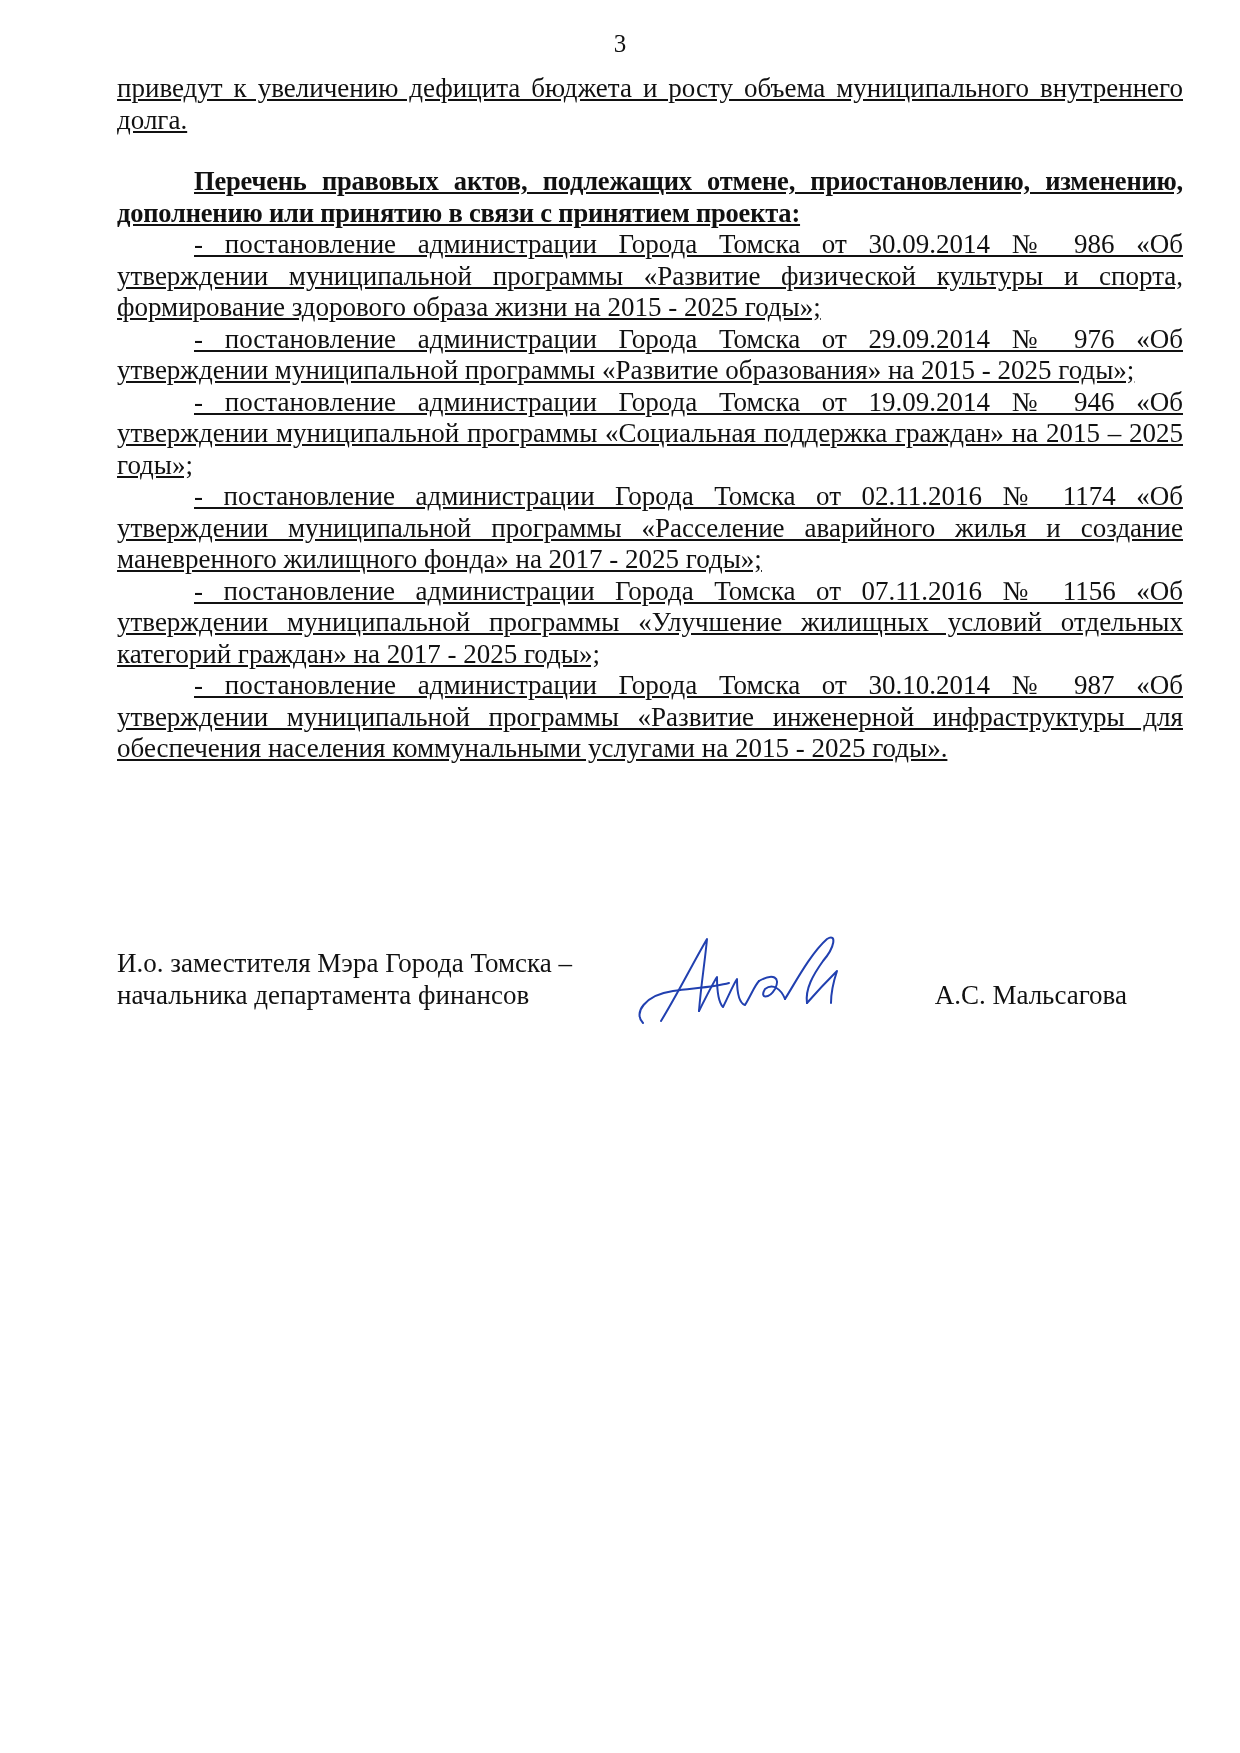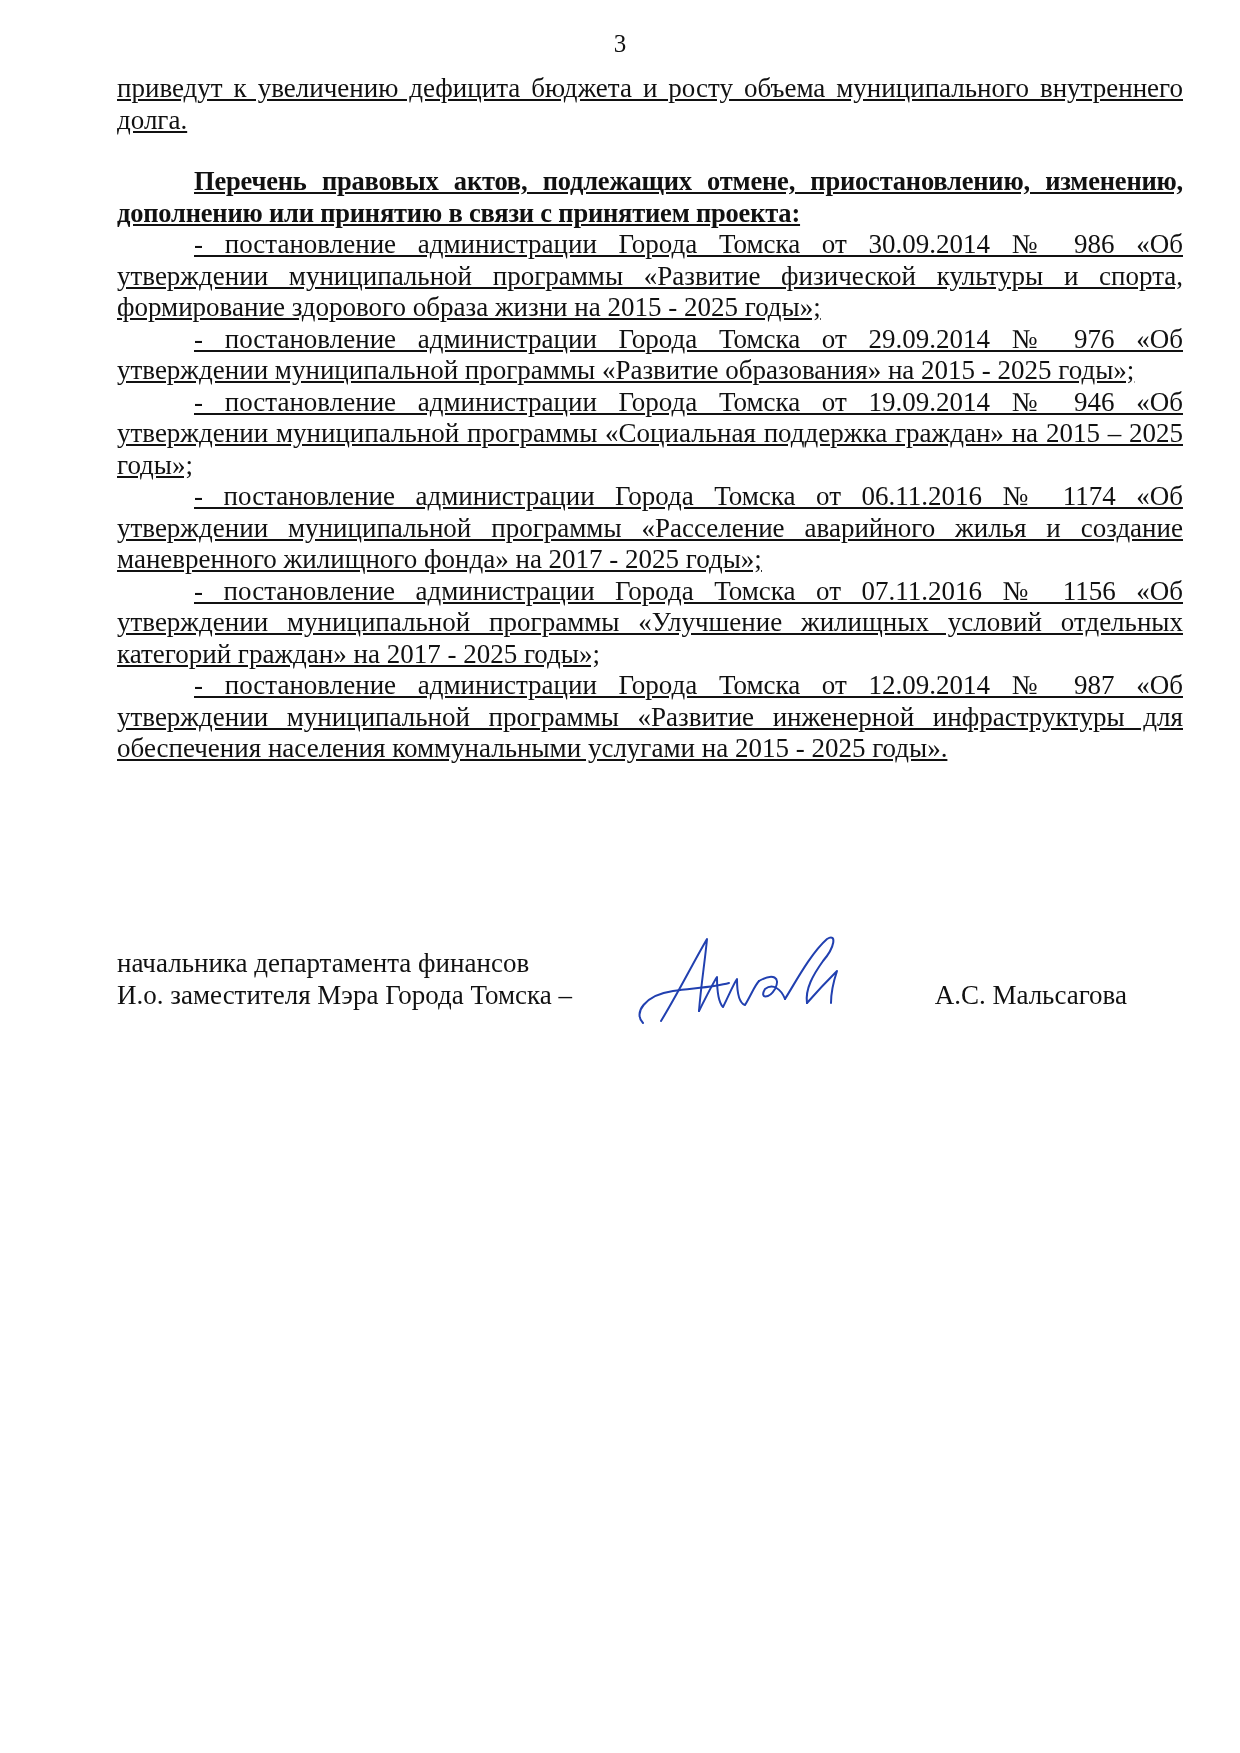--- a/index.html
+++ b/index.html
@@ -28,29 +28,29 @@
 </div>
 
 <div class="body-text heading">
   <p class="p indent">Перечень правовых актов, подлежащих отмене, приостановлению, изменению, дополнению или принятию в связи с принятием проекта:</p>
 </div>
 
 <div class="body-text acts">
   <p class="p indent">- постановление администрации Города Томска от 30.09.2014 № 986 «Об утверждении муниципальной программы «Развитие физической культуры и спорта, формирование здорового образа жизни на 2015 - 2025 годы»;</p>
   <p class="p indent">- постановление администрации Города Томска от 29.09.2014 № 976 «Об утверждении муниципальной программы «Развитие образования» на 2015 - 2025 годы»;</p>
   <p class="p indent">- постановление администрации Города Томска от 19.09.2014 № 946 «Об утверждении муниципальной программы «Социальная поддержка граждан» на 2015 – 2025 годы»;</p>
-  <p class="p indent">- постановление администрации Города Томска от 06.11.2016 № 1174 «Об утверждении муниципальной программы «Расселение аварийного жилья и создание маневренного жилищного фонда» на 2017 - 2025 годы»;</p>
+  <p class="p indent">- постановление администрации Города Томска от 02.11.2016 № 1174 «Об утверждении муниципальной программы «Расселение аварийного жилья и создание маневренного жилищного фонда» на 2017 - 2025 годы»;</p>
   <p class="p indent">- постановление администрации Города Томска от 07.11.2016 № 1156 «Об утверждении муниципальной программы «Улучшение жилищных условий отдельных категорий граждан» на 2017 - 2025 годы»;</p>
-  <p class="p indent">- постановление администрации Города Томска от 12.09.2014 № 987 «Об утверждении муниципальной программы «Развитие инженерной инфраструктуры для обеспечения населения коммунальными услугами на 2015 - 2025 годы».</p>
+  <p class="p indent">- постановление администрации Города Томска от 30.10.2014 № 987 «Об утверждении муниципальной программы «Развитие инженерной инфраструктуры для обеспечения населения коммунальными услугами на 2015 - 2025 годы».</p>
 </div>
 
 <div class="signature-block">
   <div class="sig-title">
+    <div>И.о. заместителя Мэра Города Томска –</div>
     <div>начальника департамента финансов</div>
-    <div>И.о. заместителя Мэра Города Томска –</div>
   </div>
   <svg class="sig-image" viewBox="0 0 250 100">
     <g fill="none" stroke="#2140b0" stroke-width="2" stroke-linecap="round" stroke-linejoin="round">
       <path d="M18,90 C8,80 20,62 48,58 C70,55 90,54 104,50"></path>
       <path d="M36,88 C52,62 68,30 82,6 C80,28 76,52 74,78"></path>
       <path d="M74,78 C82,62 88,50 92,44 C92,58 94,70 98,74 C104,62 108,52 112,46 C112,60 114,70 120,72 C126,62 130,52 134,48"></path>
       <path d="M134,48 C148,40 156,44 150,56 C144,66 134,66 140,56 C148,50 156,56 160,66"></path>
       <path d="M160,66 C170,50 186,20 202,6 C212,0 210,14 198,28 C188,42 180,56 182,70"></path>
       <path d="M182,70 C196,54 206,44 212,38 C208,50 206,60 206,70"></path>
     </g>

